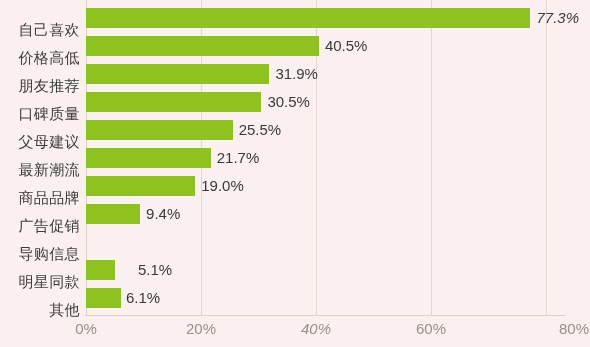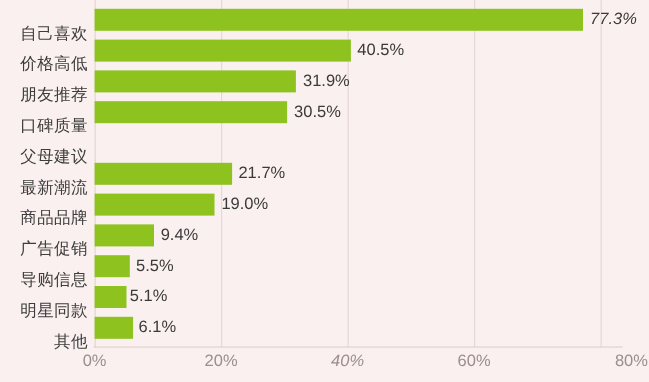--- a/index.html
+++ b/index.html
@@ -164,20 +164,24 @@
       </div>
       <div class="bar-row">
         <div class="cat-label">口碑质量</div>
         <div class="bar-track">
           <div class="bar-fill" style="width: 175.375px;"></div>
           <div class="bar-value" style="left: 181.375px;">30.5%</div>
         </div>
       </div>
       <div class="bar-row">
         <div class="cat-label">父母建议</div>
+        <div class="bar-track">
+          <div class="bar-fill" style="width: 146.625px;"></div>
+          <div class="bar-value" style="left: 152.625px;">25.5%</div>
+        </div>
       </div>
       <div class="bar-row">
         <div class="cat-label">最新潮流</div>
         <div class="bar-track">
           <div class="bar-fill" style="width: 124.775px;"></div>
           <div class="bar-value" style="left: 130.775px;">21.7%</div>
         </div>
       </div>
       <div class="bar-row">
         <div class="cat-label">商品品牌</div>
@@ -188,30 +192,26 @@
       </div>
       <div class="bar-row">
         <div class="cat-label">广告促销</div>
         <div class="bar-track">
           <div class="bar-fill" style="width: 54.05px;"></div>
           <div class="bar-value" style="left: 60.05px;">9.4%</div>
         </div>
       </div>
       <div class="bar-row">
         <div class="cat-label">导购信息</div>
-        <div class="bar-track">
-          <div class="bar-fill" style="width: 31.625px;"></div>
-          <div class="bar-value" style="left: 37.625px;">5.5%</div>
-        </div>
       </div>
       <div class="bar-row">
         <div class="cat-label">明星同款</div>
         <div class="bar-track">
           <div class="bar-fill" style="width: 29.325px;"></div>
-          <div class="bar-value" style="left: 32px; text-align: right;">5.1%</div>
+          <div class="bar-value" style="left: 52px; text-align: right;">5.1%</div>
         </div>
       </div>
       <div class="bar-row">
         <div class="cat-label">其他</div>
         <div class="bar-track">
           <div class="bar-fill" style="width: 35.075px;"></div>
           <div class="bar-value" style="left: 40px;">6.1%</div>
         </div>
       </div>
     </div>

